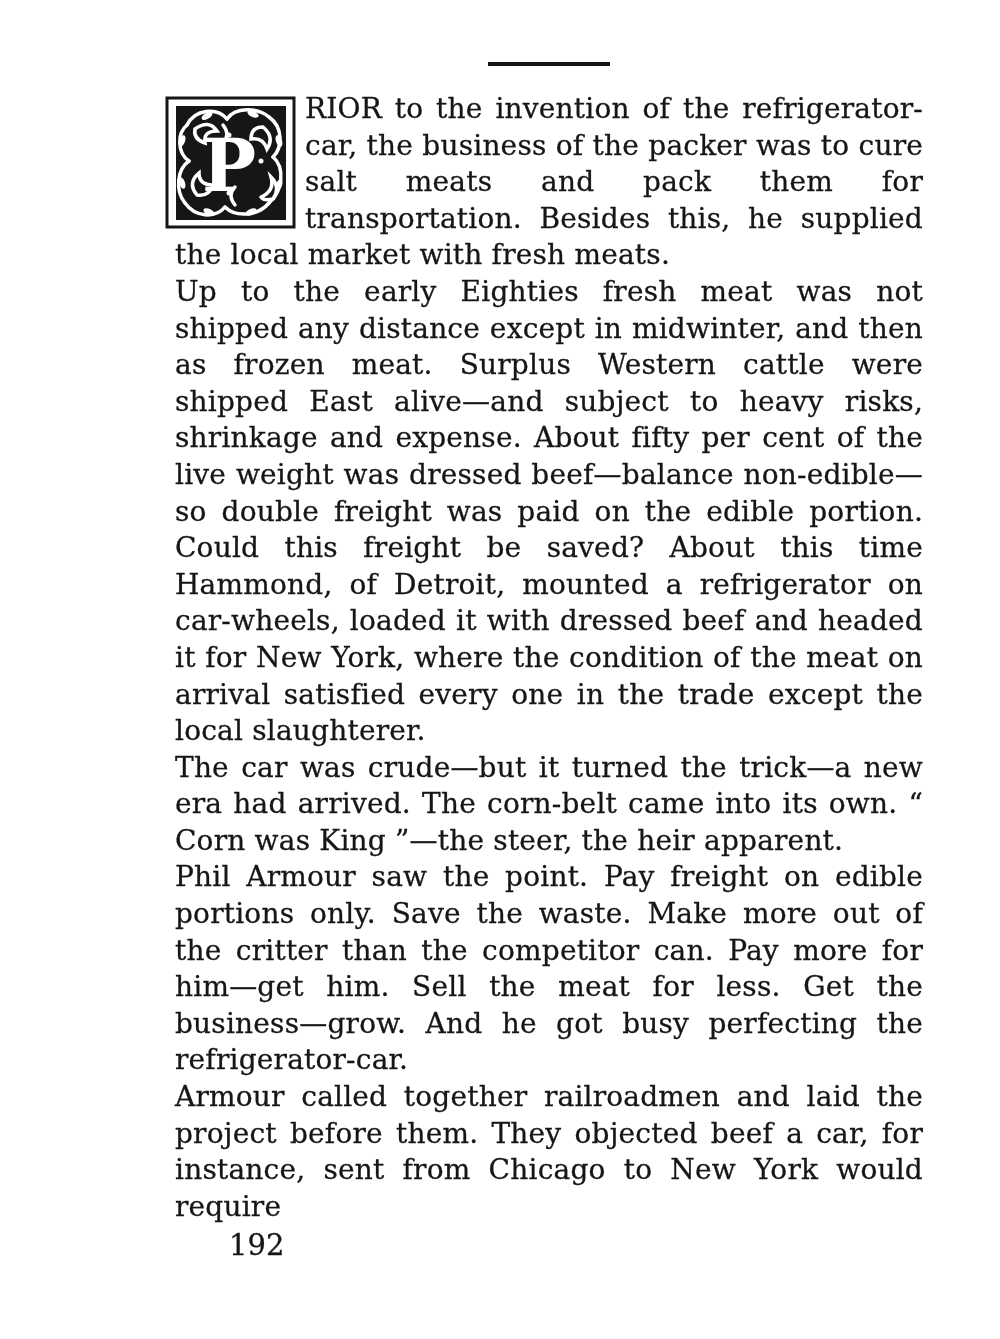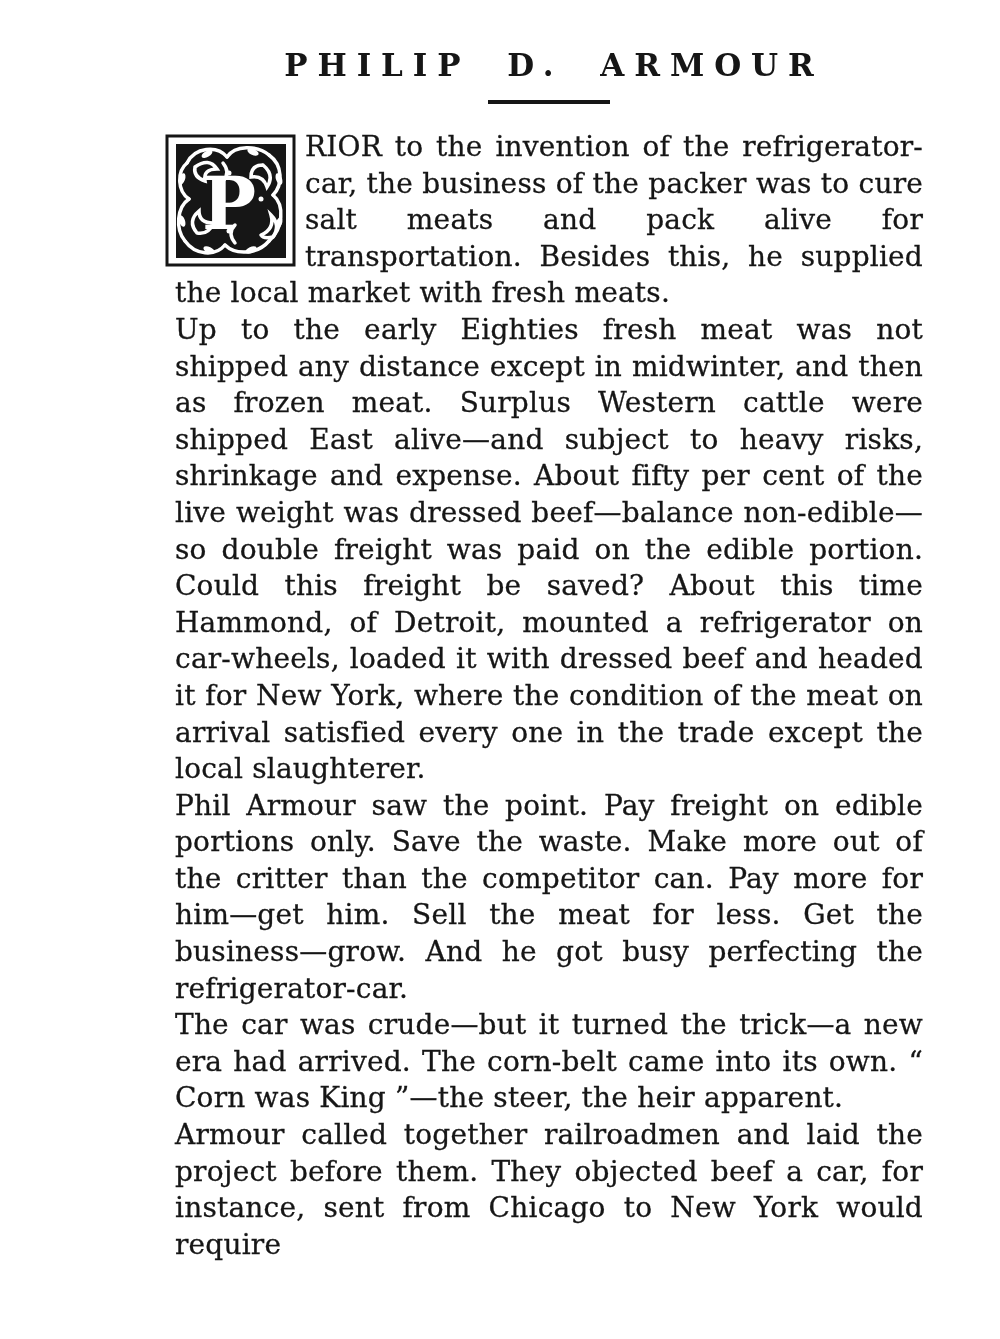--- a/index.html
+++ b/index.html
@@ -68,21 +68,20 @@
     margin-top:2px;
     -webkit-text-stroke:0.3px var(--ink);
   }
 </style>
 </head>
 <body>
 
 <div class="page">
   <div class="content">
 
-    <h1 class="title">PHILIP D. ARMOUR</h1>
 
     <div class="rule"></div>
 
     <div class="body-text">
 
       <p>
         <span class="dropcap-box">
           <svg viewBox="0 0 132 136" xmlns="http://www.w3.org/2000/svg">
             <rect x="2" y="3" width="127" height="129" fill="#ffffff" stroke="#161616" stroke-width="3"></rect>
             <rect x="11" y="11" width="110" height="114" fill="#161616"></rect>
@@ -110,24 +109,25 @@
               <ellipse cx="86" cy="117" rx="6" ry="3" transform="rotate(-25 86 117)"></ellipse>
               <ellipse cx="44" cy="117" rx="6" ry="3" transform="rotate(25 44 117)"></ellipse>
               <ellipse cx="17" cy="88" rx="6" ry="3" transform="rotate(70 17 88)"></ellipse>
               <ellipse cx="17" cy="46" rx="6" ry="3" transform="rotate(110 17 46)"></ellipse>
               <circle cx="64" cy="40" r="2.5"></circle>
               <circle cx="64" cy="98" r="2.5"></circle>
               <circle cx="96" cy="66" r="2.5"></circle>
             </g>
             <text x="37" y="96" class="dropcap-letter" font-size="72" font-weight="bold" fill="#ffffff">P</text>
           </svg>
-        </span><span>RIOR to the invention of the refrigerator-car, the business of the packer was to cure salt meats and pack alive for transportation. Besides this, he supplied the local market with fresh meats.</span>
+        </span><span>RIOR to the invention of the refrigerator-car, the business of the packer was to cure salt meats and pack them for transportation. Besides this, he supplied the local market with fresh meats.</span>
       </p>
 
       <p>Up to the early Eighties fresh meat was not shipped any distance except in midwinter, and then as frozen meat. Surplus Western cattle were shipped East alive—and subject to heavy risks, shrinkage and expense. About fifty per cent of the live weight was dressed beef—balance non-edible—so double freight was paid on the edible portion. Could this freight be saved? About this time Hammond, of Detroit, mounted a refrigerator on car-wheels, loaded it with dressed beef and headed it for New York, where the condition of the meat on arrival satisfied every one in the trade except the local slaughterer.</p>
+      <p>The car was crude—but it turned the trick—a new era had arrived. The corn-belt came into its own. “ Corn was King ”—the steer, the heir apparent.</p>
       <p>Phil Armour saw the point. Pay freight on edible portions only. Save the waste. Make more out of the critter than the competitor can. Pay more for him—get him. Sell the meat for less. Get the business—grow. And he got busy perfecting the refrigerator-car.</p>
-      <p>The car was crude—but it turned the trick—a new era had arrived. The corn-belt came into its own. “ Corn was King ”—the steer, the heir apparent.</p>
       <p>Armour called together railroadmen and laid the project before them. They objected beef a car, for instance, sent from Chicago to New York would require</p>
     </div>
 
+    <div class="page-number">192</div>
 
   </div>
 </div>
 
 </body></html>

